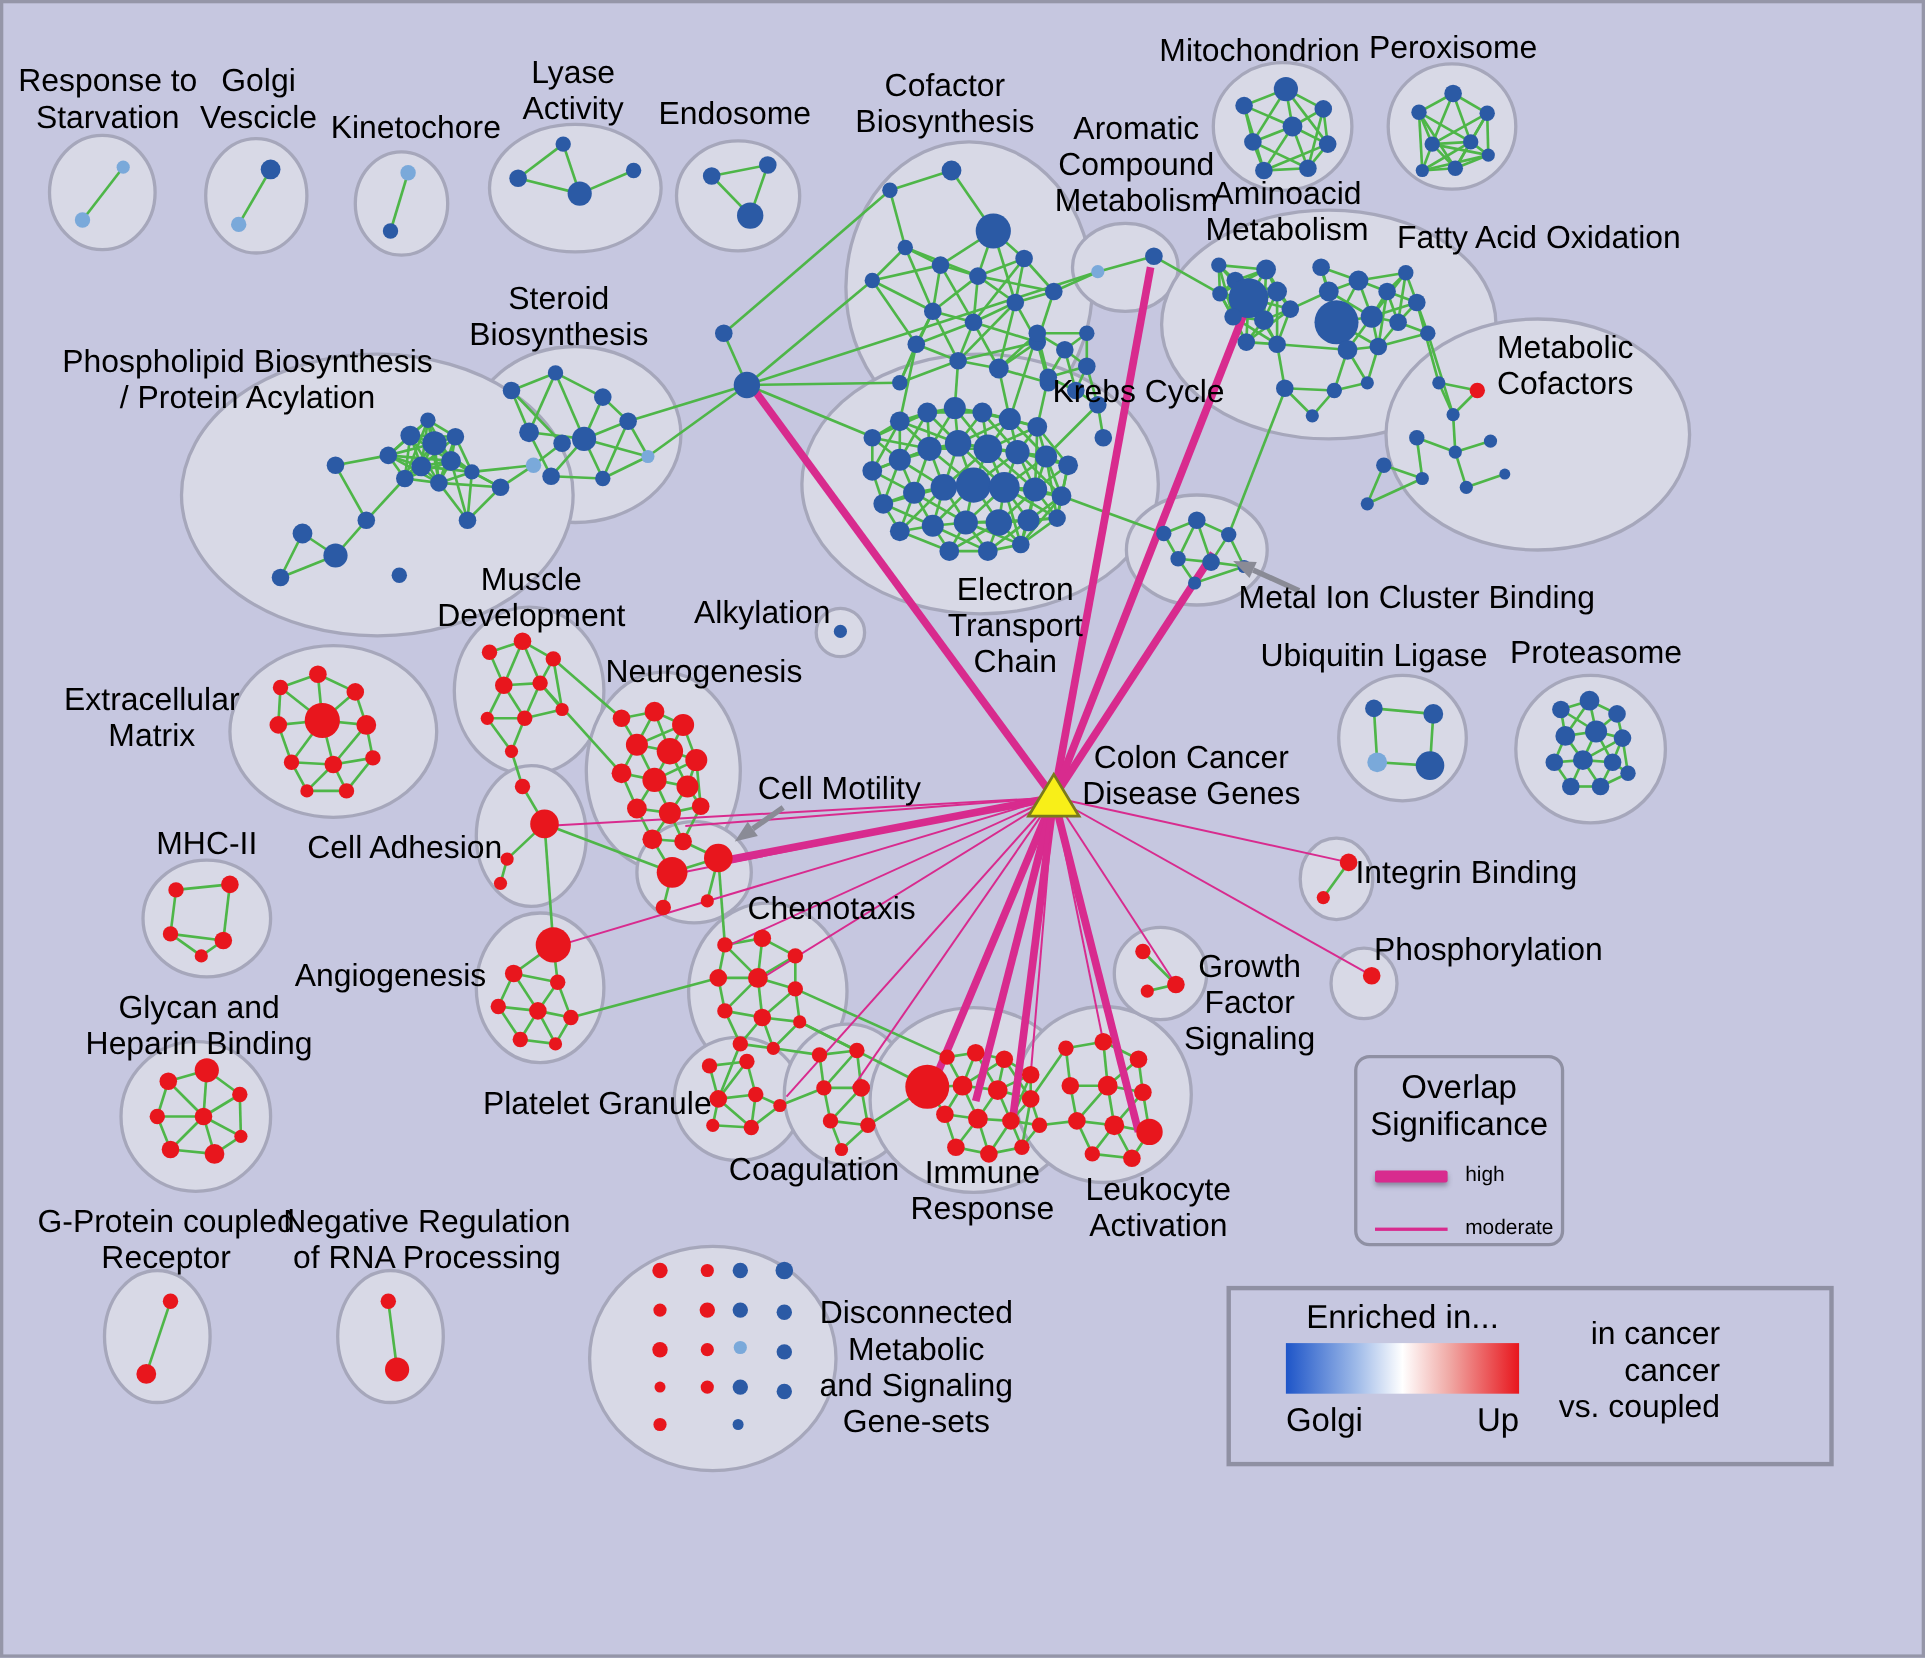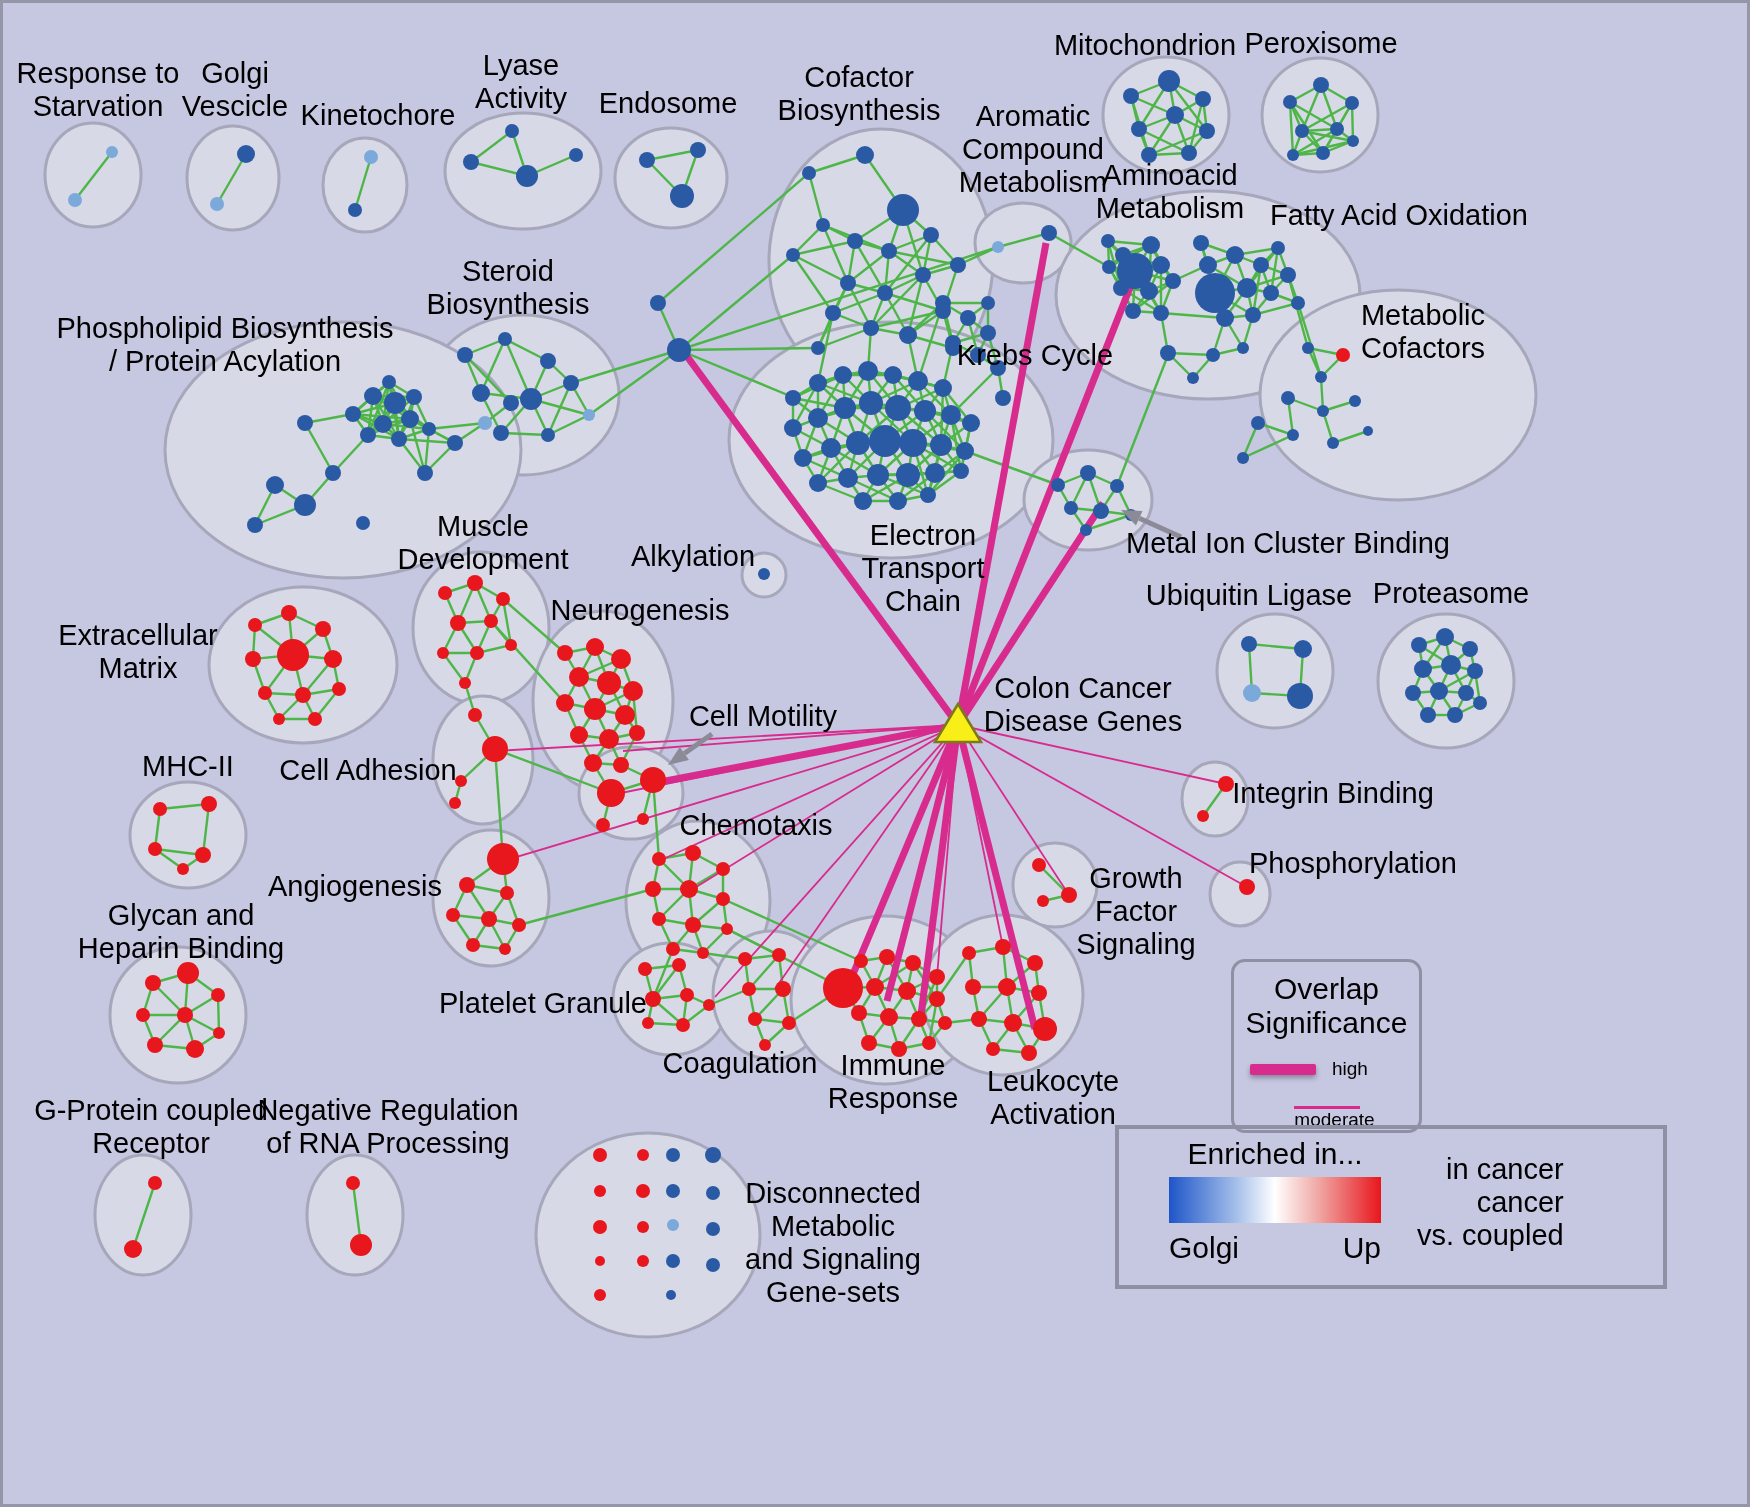--- a/index.html
+++ b/index.html
@@ -10,25 +10,25 @@
   }
   svg#diagram{position:absolute;left:0;top:0;}
   svg text{font-family:"Liberation Sans",sans-serif;}
   .legend{position:absolute;box-sizing:border-box;}
   .overlap-legend{
     left:1228px;top:956px;width:191px;height:174px;
     border:3px solid #8f90a3;border-radius:14px;
   }
   .legend-title{text-align:center;font-size:30px;line-height:34px;margin-top:10px;}
   .legend-row{display:flex;align-items:center;margin:18px 0 0 16px;font-size:19px;}
-  .legend-row+.legend-row{margin-top:26px;flex-direction:column;}
+  .legend-row+.legend-row{margin-top:26px;}
   .swatch-high{width:66px;height:11px;border-radius:2px;margin-right:16px;flex:none;box-shadow:0 3px 5px rgba(60,60,80,.45);}
   .swatch-moderate{width:66px;height:3px;margin-right:16px;flex:none;}
   .enriched-legend{
-    left:1112px;top:1122px;width:552px;height:164px;
+    left:1112px;top:1166px;width:552px;height:164px;
     border:4px solid #8f90a3;
   }
   .enr-flex{display:flex;margin:8px 0 0 50px;}
   .enr-left{width:212px;text-align:center;}
   .enr-title{font-size:30px;}
   .gradient-bar{height:46px;margin-top:6px;}
   .enr-minmax{display:flex;justify-content:space-between;font-size:30px;margin-top:8px;}
   .enr-caption{margin-left:36px;text-align:right;font-size:29px;line-height:33px;padding-top:16px;}
 </style>
 </head>

